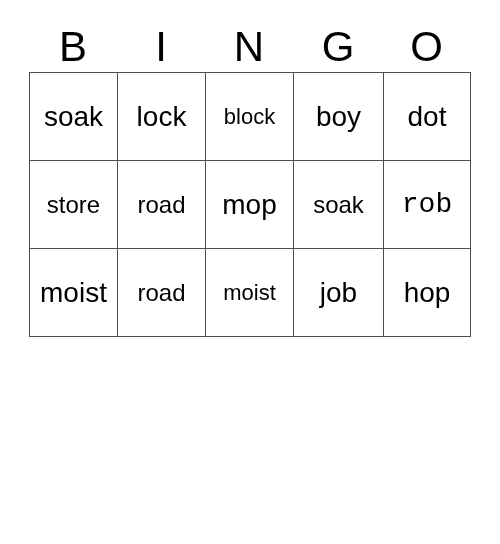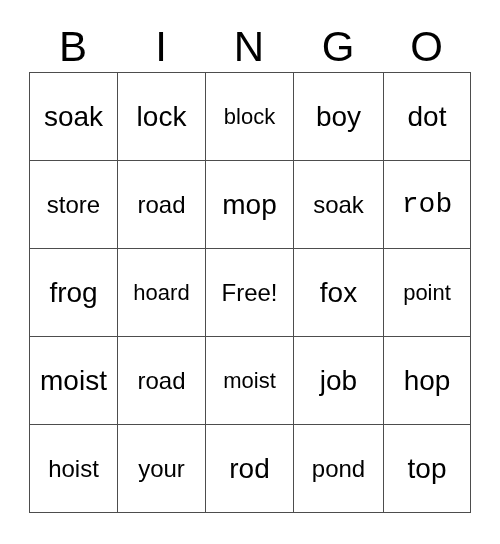--- a/index.html
+++ b/index.html
@@ -106,36 +106,22 @@
         <td style="border-color: rgb(77, 77, 77); text-align: center;"><span class="fs-lg">dot</span></td>
       </tr>
       <tr>
         <td style="border-color: rgb(77, 77, 77);"><span class="fs-md">store</span></td>
         <td style="border-color: rgb(77, 77, 77);"><span class="fs-md">road</span></td>
         <td style="border-color: rgb(77, 77, 77);"><span class="fs-lg">mop</span></td>
         <td style="border-color: rgb(77, 77, 77);"><span class="fs-md">soak</span></td>
         <td style="border-color: rgb(77, 77, 77); font-family: Liberation Mono, monospace;"><span class="fs-lg">rob</span></td>
       </tr>
       <tr>
-        <td style="border-color: rgb(77, 77, 77);"><span class="fs-lg">frog</span></td>
-        <td style="border-color: rgb(77, 77, 77);"><span class="fs-sm">hoard</span></td>
-        <td style="border-color: rgb(77, 77, 77);"><span class="fs-md">Free!</span></td>
-        <td style="border-color: rgb(77, 77, 77);"><span class="fs-lg">fox</span></td>
-        <td style="border-color: rgb(77, 77, 77);"><span class="fs-sm">point</span></td>
-      </tr>
-      <tr>
         <td style="border-color: rgb(77, 77, 77);"><span class="fs-lg">moist</span></td>
         <td style="border-color: rgb(77, 77, 77);"><span class="fs-md">road</span></td>
         <td style="border-color: rgb(77, 77, 77);"><span class="fs-sm">moist</span></td>
         <td style="border-color: rgb(77, 77, 77);"><span class="fs-lg">job</span></td>
         <td style="border-color: rgb(77, 77, 77);"><span class="fs-lg">hop</span></td>
-      </tr>
-      <tr>
-        <td style="border-color: rgb(77, 77, 77);"><span class="fs-md">hoist</span></td>
-        <td style="border-color: rgb(77, 77, 77);"><span class="fs-md">your</span></td>
-        <td style="border-color: rgb(77, 77, 77);"><span class="fs-lg">rod</span></td>
-        <td style="border-color: rgb(77, 77, 77);"><span class="fs-md">pond</span></td>
-        <td style="border-color: rgb(77, 77, 77);"><span class="fs-lg">top</span></td>
       </tr>
     </tbody>
   </table>
 
 </div>
 
 </body></html>

